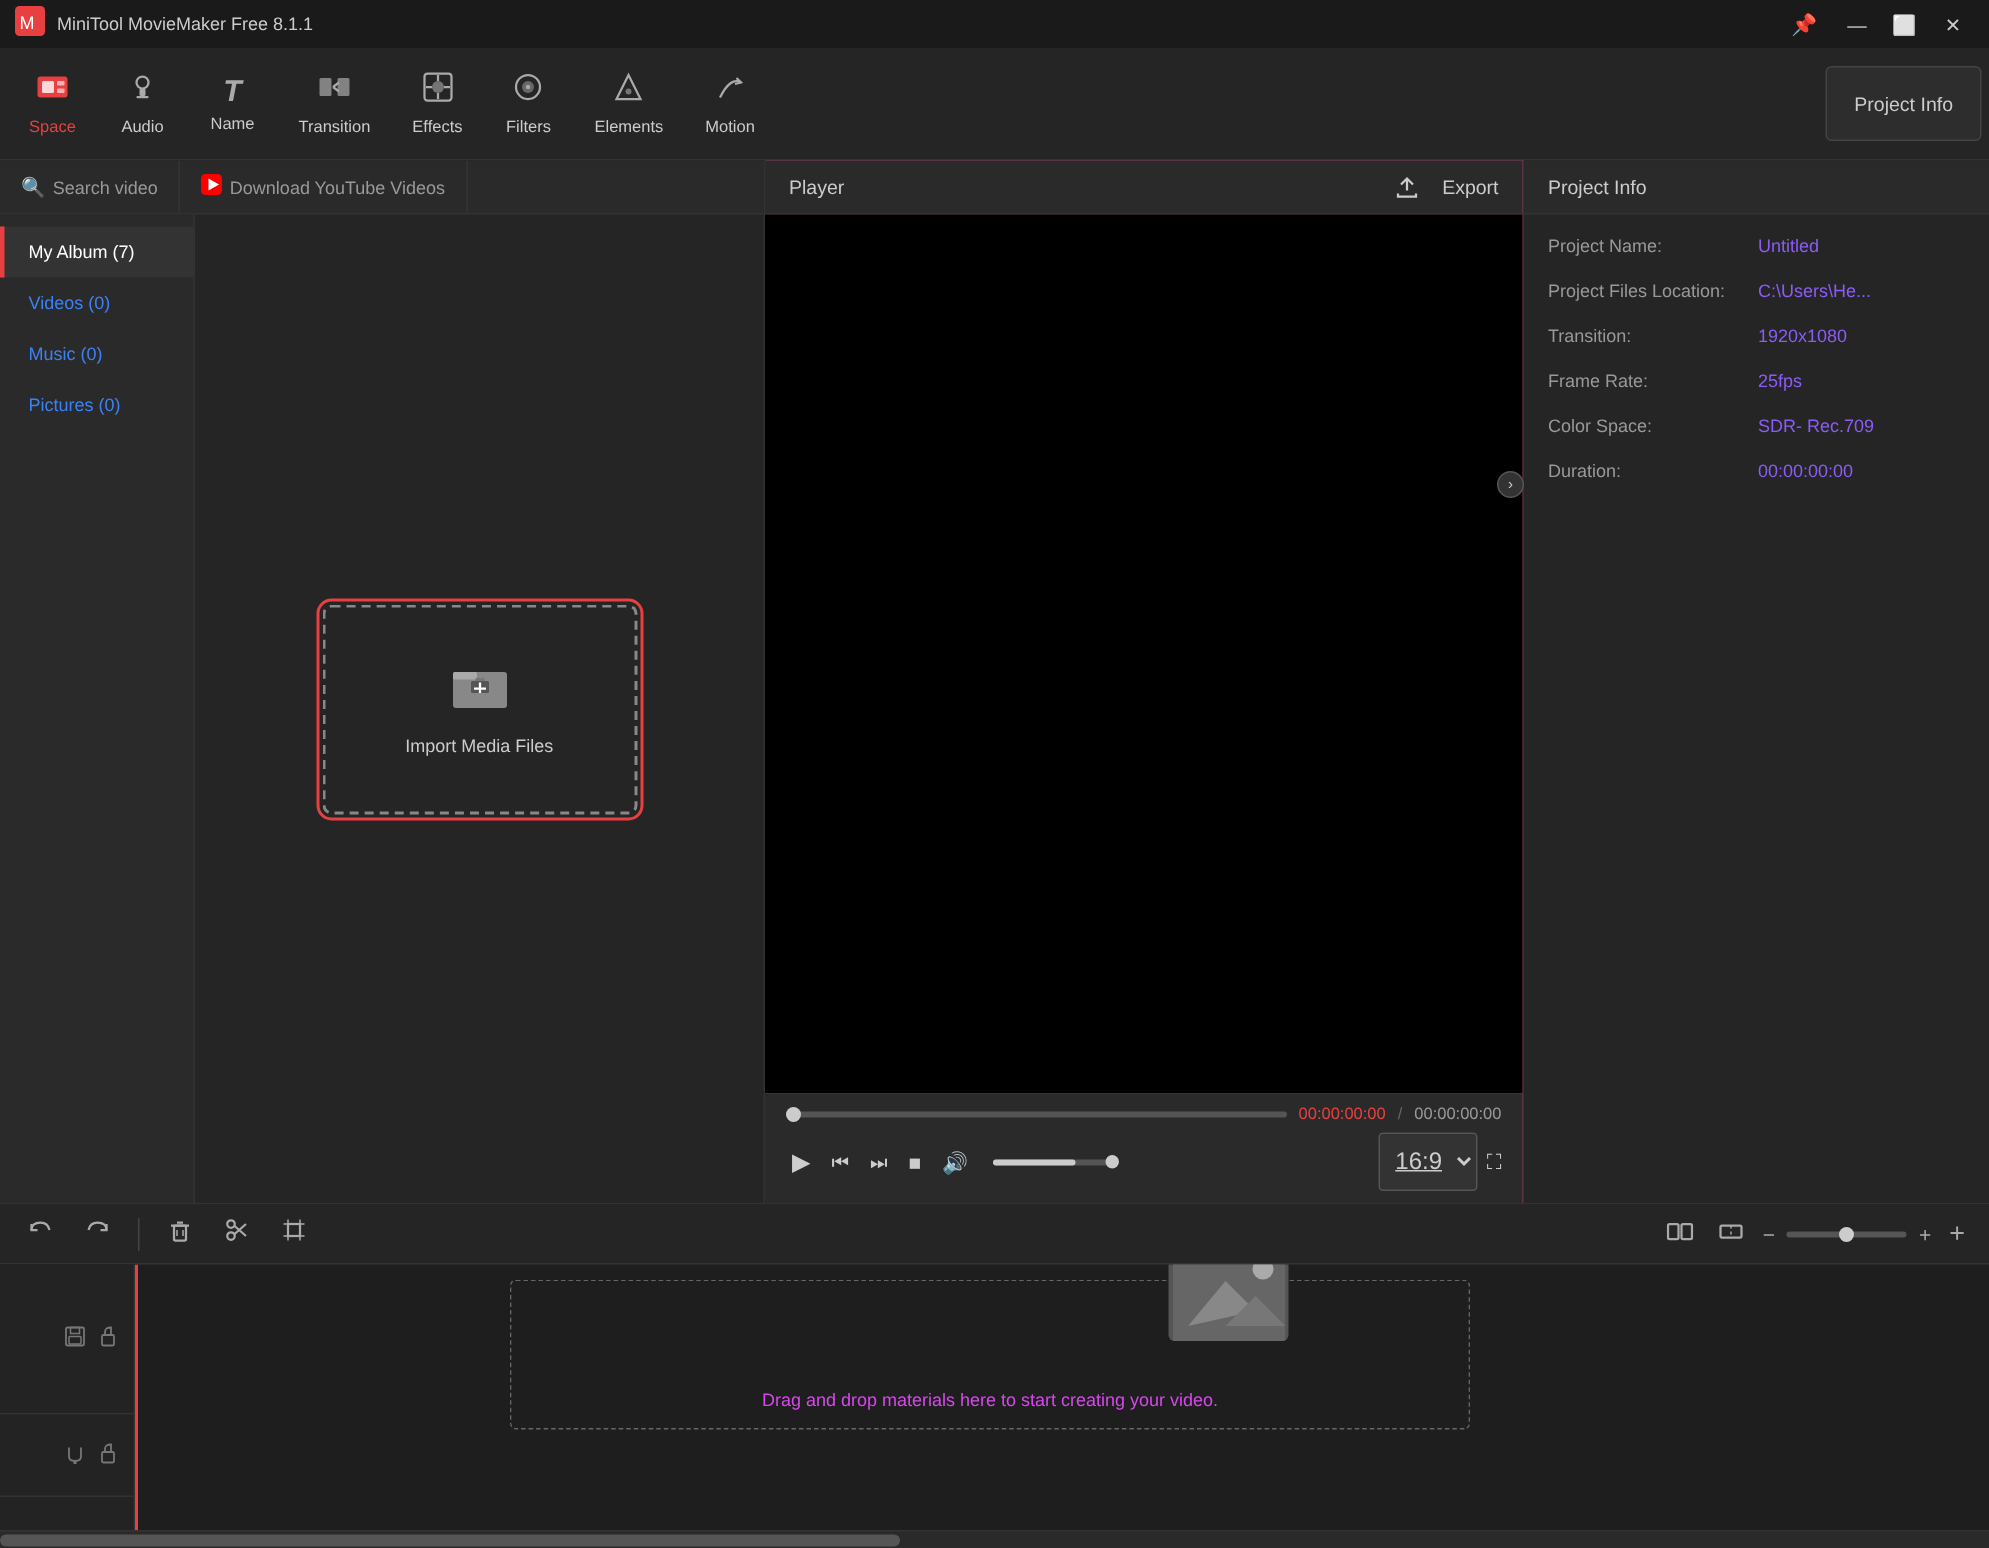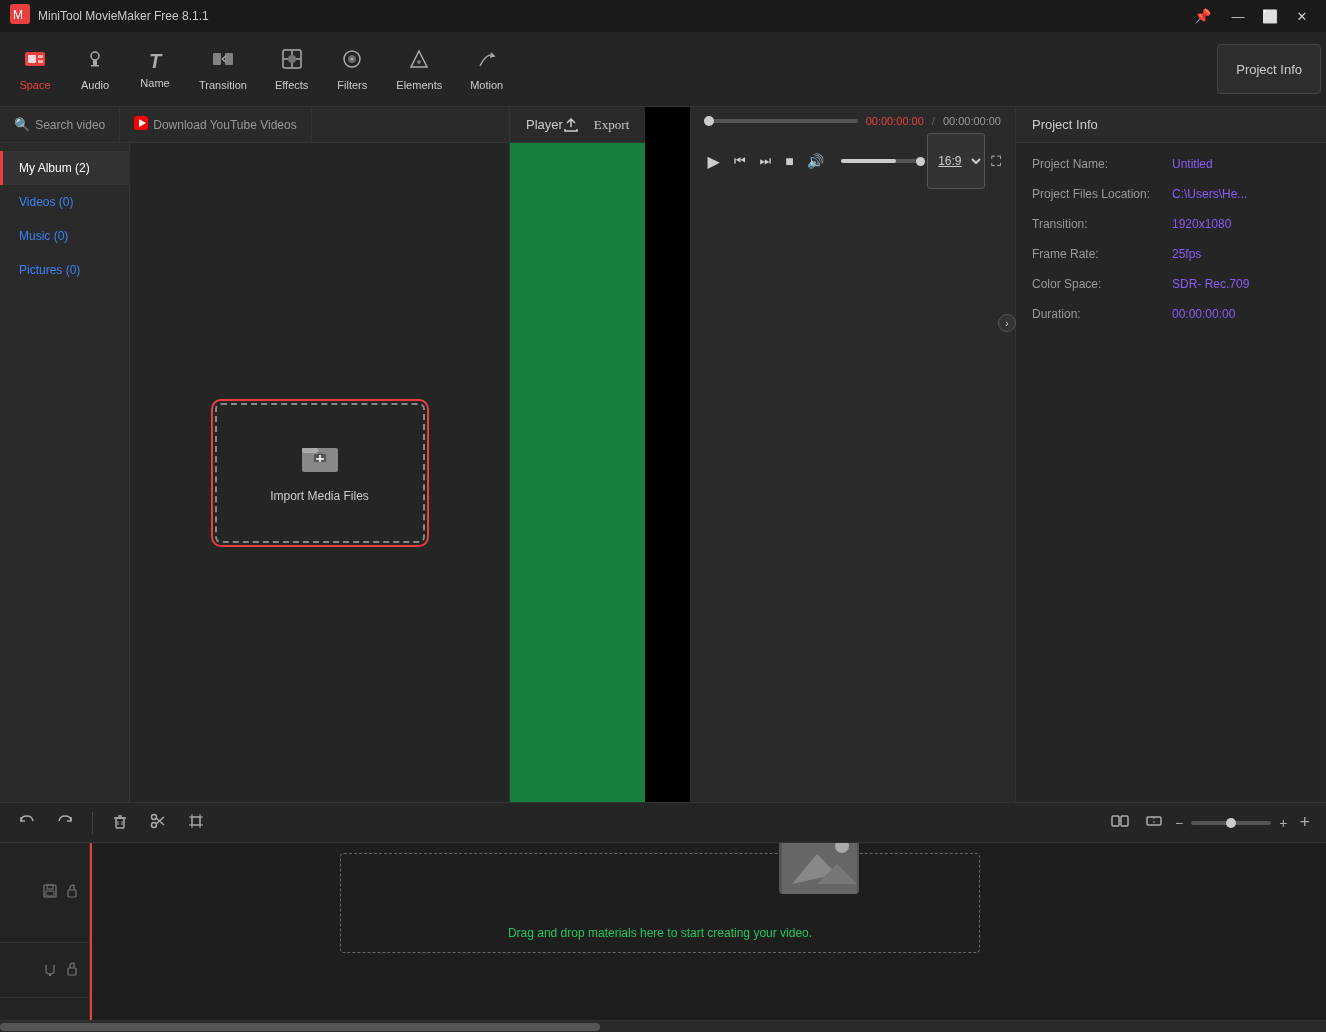--- a/index.html
+++ b/index.html
@@ -179,23 +179,23 @@
       color: #ccc;
     }
     #import-box .import-label {
       font-size: 12px;
       color: #ccc;
     }
 
     
     #player-panel {
       flex: 1;
-      background: #15803d;
-      display: flex;
-      flex-direction: row;
+      background: #ec4899;
+      display: flex;
+      flex-direction: column;
       border-right: 1px solid #333;
     }
     #player-header {
       height: 36px;
       background: #2a2a2a;
       display: flex;
       align-items: center;
       justify-content: space-between;
       padding: 0 16px;
       border-bottom: 1px solid #333;
@@ -206,21 +206,20 @@
     }
     #export-btn {
       display: flex;
       align-items: center;
       gap: 15px;
       background: transparent;
       border: none;
       color: #ccc;
       cursor: pointer;
       font-size: 13px;
-      font-family: Liberation Serif, serif;
     }
     #video-area {
       background: #000;
       flex: 1;
       margin: 0;
     }
     #player-controls-bar {
       background: #2a2a2a;
       padding: 8px 14px;
       display: flex;
@@ -294,22 +293,22 @@
       border-radius: 50%;
       position: absolute;
       right: -4px;
       top: -2.5px;
     }
     #aspect-select {
       margin-left: auto;
       background: #333;
       border: 1px solid #555;
       color: #ccc;
-      font-size: 12px;
-      padding: 19px 6px;
+      font-size: 16px;
+      padding: 9px 6px;
       border-radius: 3px;
       cursor: pointer;
       text-decoration: underline;
     }
     #fullscreen-btn {
       background: transparent;
       border: none;
       color: #ccc;
       font-size: 14px;
       cursor: pointer;
@@ -503,21 +502,21 @@
       position: absolute;
       right: 120px;
       top: -20px;
       display: flex;
       align-items: center;
       justify-content: center;
       overflow: hidden;
     }
     #drop-zone-text {
       font-size: 12px;
-      color: #22c55e;
+      color: #d946ef;
       position: absolute;
       bottom: 12px;
       left: 50%;
       transform: translateX(-50%);
       white-space: nowrap;
     }
     #timeline-scrollbar {
       height: 12px;
       background: #2a2a2a;
       border-top: 1px solid #333;
@@ -647,21 +646,21 @@
             <polygon points="5,3 12,7 5,11" fill="white"></polygon>
           </svg>
         </span>
         <span>Download YouTube Videos</span>
       </div>
     </div>
 
     <div id="media-content">
       <div id="sidebar">
         <div class="sidebar-item active">
-          <span>My Album (2)</span>
+          <span>My Album (7)</span>
         </div>
         <div class="sidebar-item">
           <span>Videos (0)</span>
         </div>
         <div class="sidebar-item">
           <span>Music (0)</span>
         </div>
         <div class="sidebar-item">
           <span>Pictures (0)</span>
         </div>

